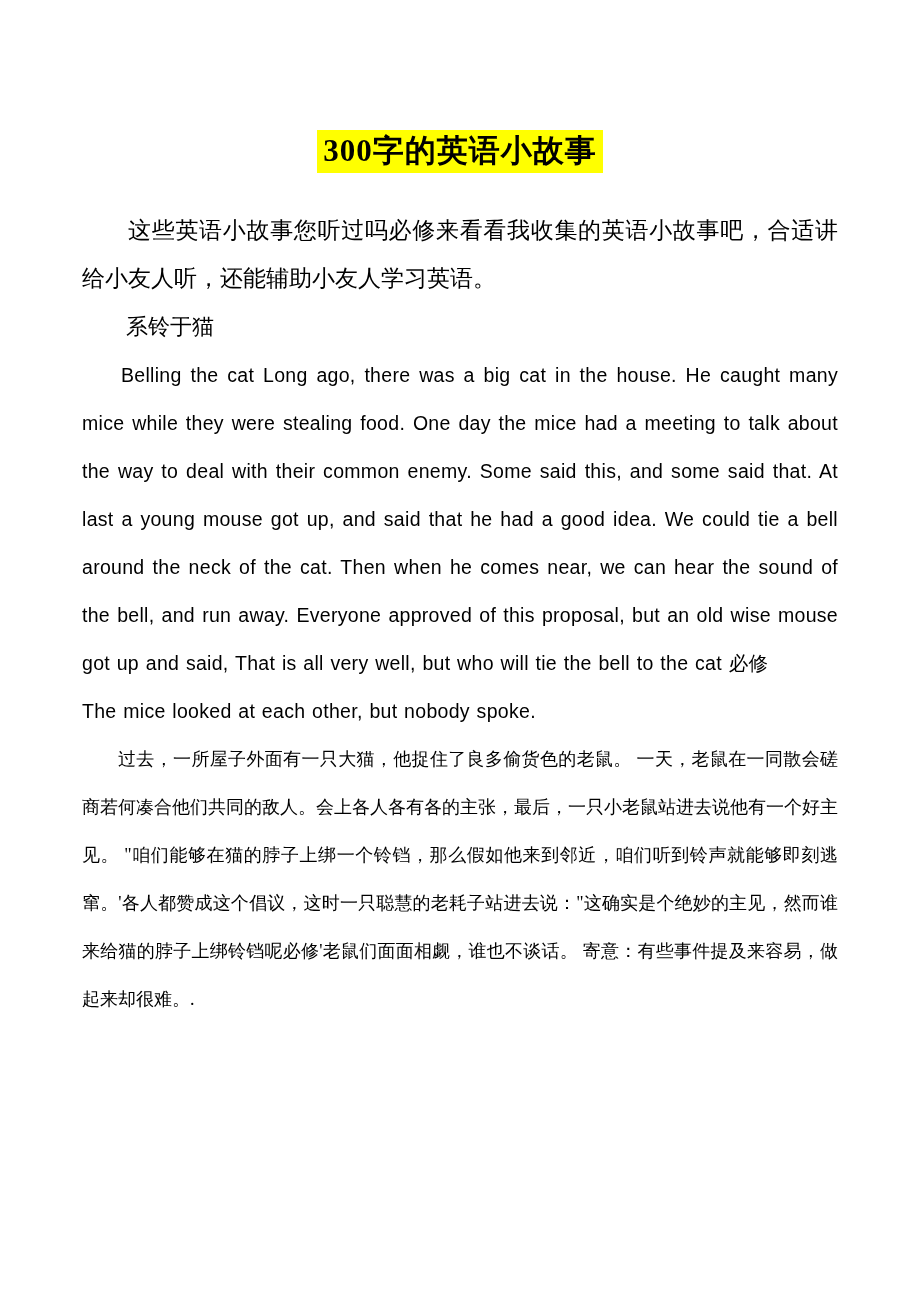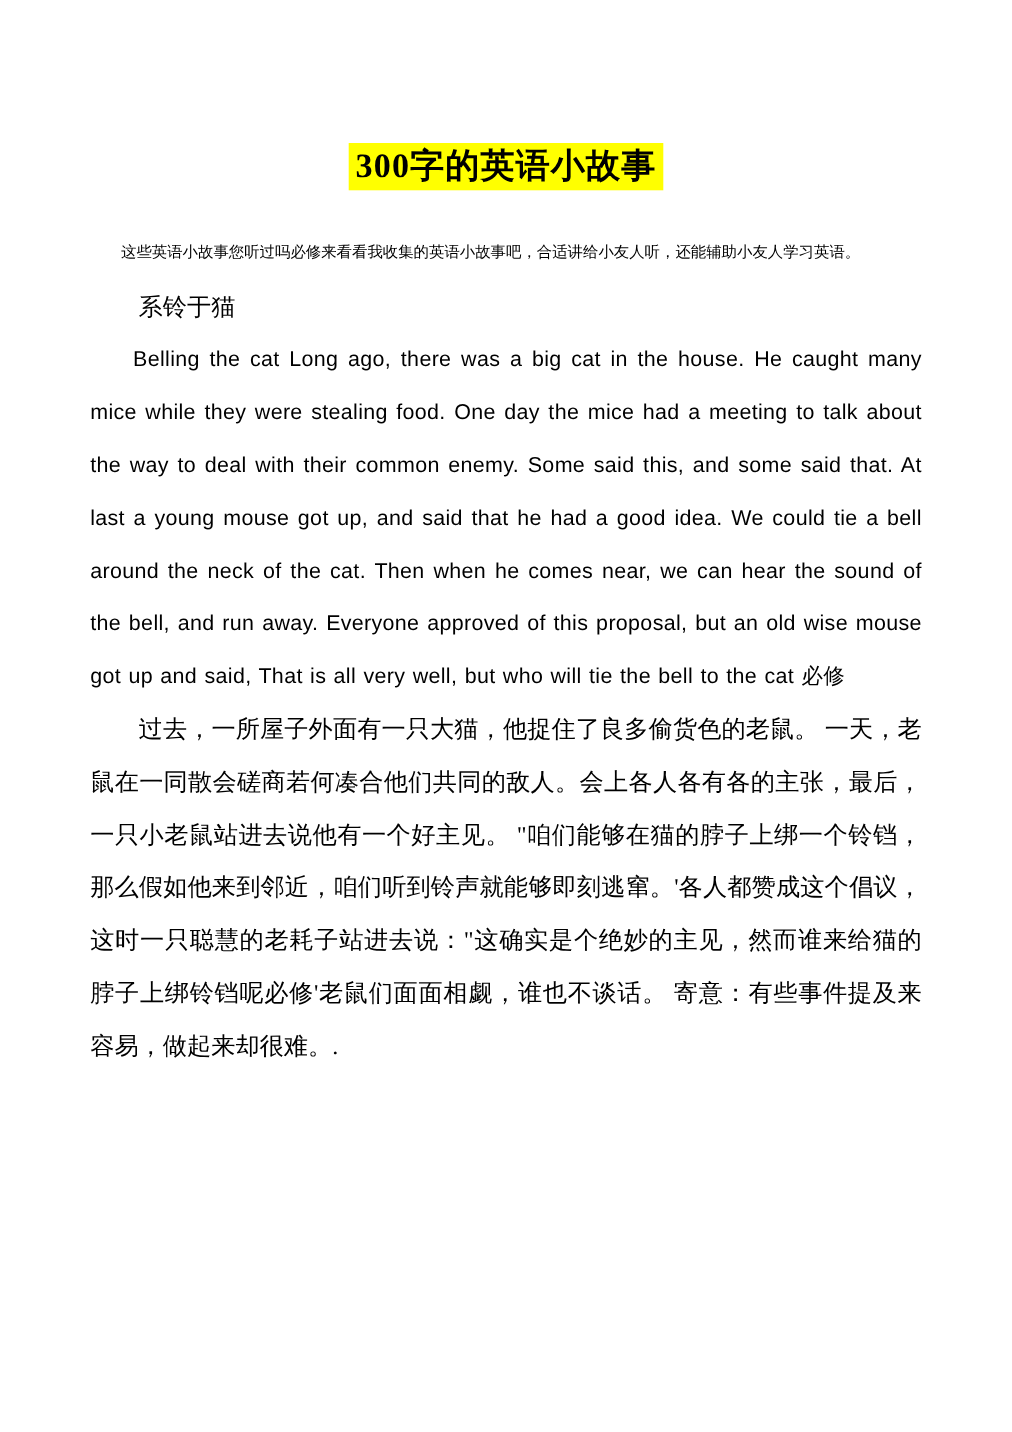--- a/index.html
+++ b/index.html
@@ -31,21 +31,21 @@
     font-family: "Liberation Serif", serif;
     font-size: 31px;
     font-weight: bold;
     letter-spacing: 1px;
     line-height: 1.25;
     padding: 2px 6px;
     color: #000;
   }
   p.para {
     margin: 0;
-    font-size: 14px;
+    font-size: 23px;
     line-height: 48px;
     text-align: justify;
     text-justify: inter-ideograph;
     text-indent: 2em;
   }
   p.para-first {
     margin-top: 34px;
   }
   p.subhead {
     margin: 0;
@@ -61,21 +61,21 @@
     text-align: justify;
     text-indent: 2em;
     letter-spacing: 0.3px;
     word-spacing: 1px;
   }
   p.mono-last {
     text-align: left;
   }
   p.cn-body {
     margin: 0;
-    font-size: 22px;
+    font-size: 18px;
     line-height: 48px;
     text-align: justify;
     text-justify: inter-ideograph;
     text-indent: 2em;
   }
 </style>
 </head>
 <body>
 
 <div class="page">
@@ -83,16 +83,17 @@
   <div class="title-wrap">
     <span class="doc-title">300字的英语小故事</span>
   </div>
 
   <p class="para para-first">这些英语小故事您听过吗必修来看看我收集的英语小故事吧，合适讲给小友人听，还能辅助小友人学习英语。</p>
 
   <p class="subhead">系铃于猫</p>
 
   <p class="mono">Belling the cat Long ago, there was a big cat in the house. He caught many mice while they were stealing food. One day the mice had a meeting to talk about the way to deal with their common enemy. Some said this, and some said that. At last a young mouse got up, and said that he had a good idea. We could tie a bell around the neck of the cat. Then when he comes near, we can hear the sound of the bell, and run away. Everyone approved of this proposal, but an old wise mouse got up and said, That is all very well, but who will tie the bell to the cat 必修</p>
 
+  <p class="mono mono-last" style="text-indent:0;">The mice looked at each other, but nobody spoke.</p>
 
   <p class="cn-body">过去，一所屋子外面有一只大猫，他捉住了良多偷货色的老鼠。 一天，老鼠在一同散会磋商若何凑合他们共同的敌人。会上各人各有各的主张，最后，一只小老鼠站进去说他有一个好主见。 "咱们能够在猫的脖子上绑一个铃铛，那么假如他来到邻近，咱们听到铃声就能够即刻逃窜。'各人都赞成这个倡议，这时一只聪慧的老耗子站进去说："这确实是个绝妙的主见，然而谁来给猫的脖子上绑铃铛呢必修'老鼠们面面相觑，谁也不谈话。 寄意：有些事件提及来容易，做起来却很难。.</p>
 
 </div>
 
 </body></html>

